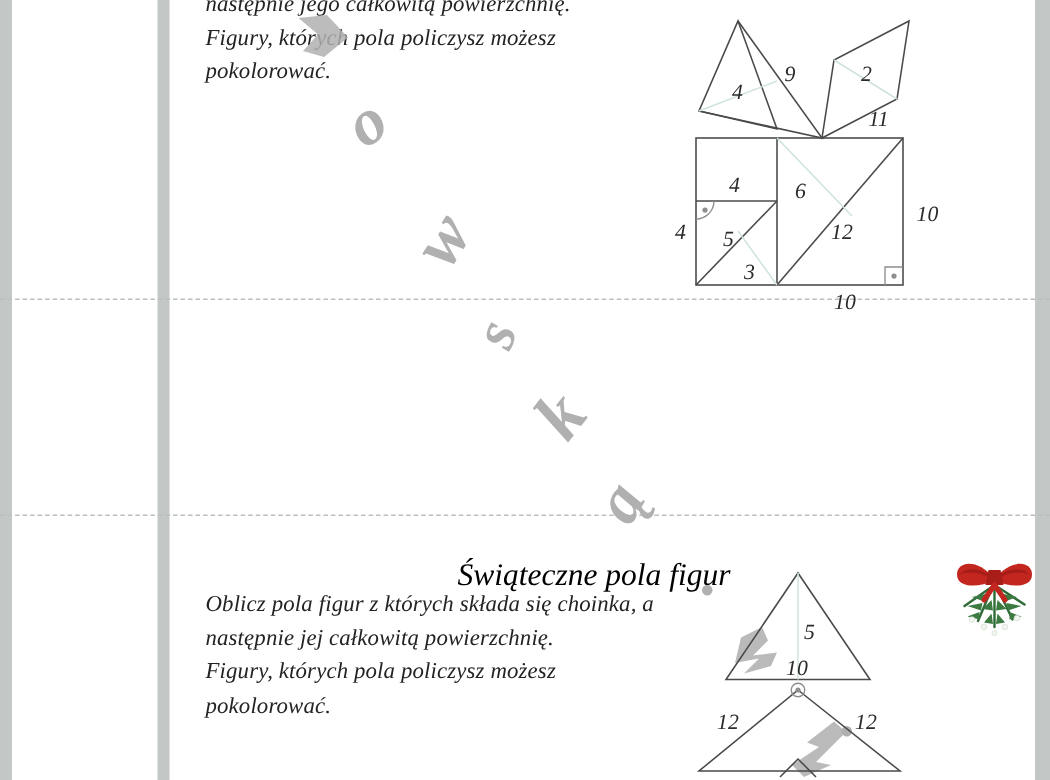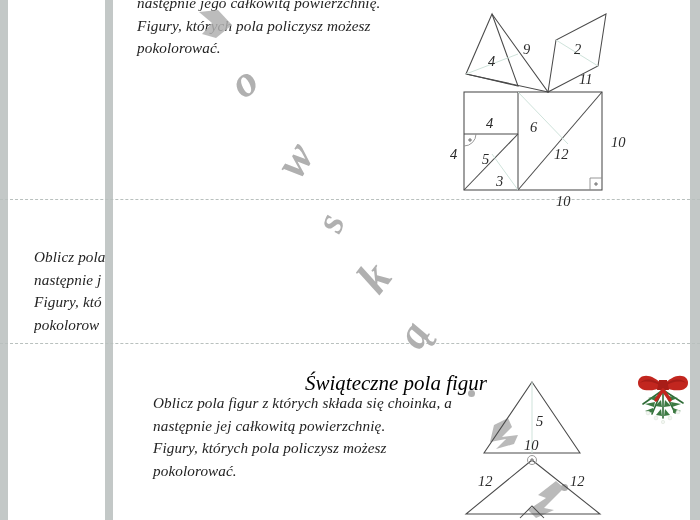--- a/index.html
+++ b/index.html
@@ -21,21 +21,21 @@
   .page-sep{position:absolute;left:0;right:0;height:0;
     border-top:1px dashed #b9c0be;}
   .sep-1{top:199px;}
   .sep-2{top:343px;}
 
   
   .txtblock{position:absolute;font-size:15.2px;line-height:22.6px;color:#232323;
     white-space:pre-line;letter-spacing:.1px;}
   .txt-top{left:137px;top:-8px;width:330px;}
   .txt-left{left:34px;top:246px;width:86px;overflow:hidden;}
-  .txt-bot{left:137px;top:392px;width:345px;margin-left:16px;}
+  .txt-bot{left:137px;top:392px;width:345px;}
 
   .doc-title{position:absolute;left:305px;top:371px;font-size:21px;color:#000000;}
 
   
   .wm{position:absolute;color:#b0b0b0;font-weight:700;
       font-family:"Liberation Serif","DejaVu Serif",serif;
       user-select:none;}
   .wm-dot{position:absolute;border-radius:50%;background:#b0b0b0;}
 
   
@@ -56,24 +56,20 @@
   <div class="gutter g-mid"></div>
   <div class="gutter g-right"></div>
 
   <div class="page-sep sep-1"></div>
   <div class="page-sep sep-2"></div>
 
   <div class="txtblock txt-top">następnie jego całkowitą powierzchnię.
 Figury, których pola policzysz możesz
 pokolorować.</div>
 
-  <div class="txtblock txt-left">Oblicz pola
-następnie j
-Figury, któ
-pokolorow</div>
 
   <div class="doc-title">Świąteczne pola figur</div>
   <div class="txtblock txt-bot">Oblicz pola figur z których składa się choinka, a
 następnie jej całkowitą powierzchnię.
 Figury, których pola policzysz możesz
 pokolorować.</div>
 
   <div class="wm" style="left:233px;top:56px;font-size:44px;transform:rotate(-36deg);">o</div>
   <div class="wm" style="left:279px;top:133px;font-size:46px;transform:rotate(-58deg);">w</div>
   <div class="wm" style="left:322px;top:199px;font-size:40px;transform:rotate(-70deg);">s</div>

